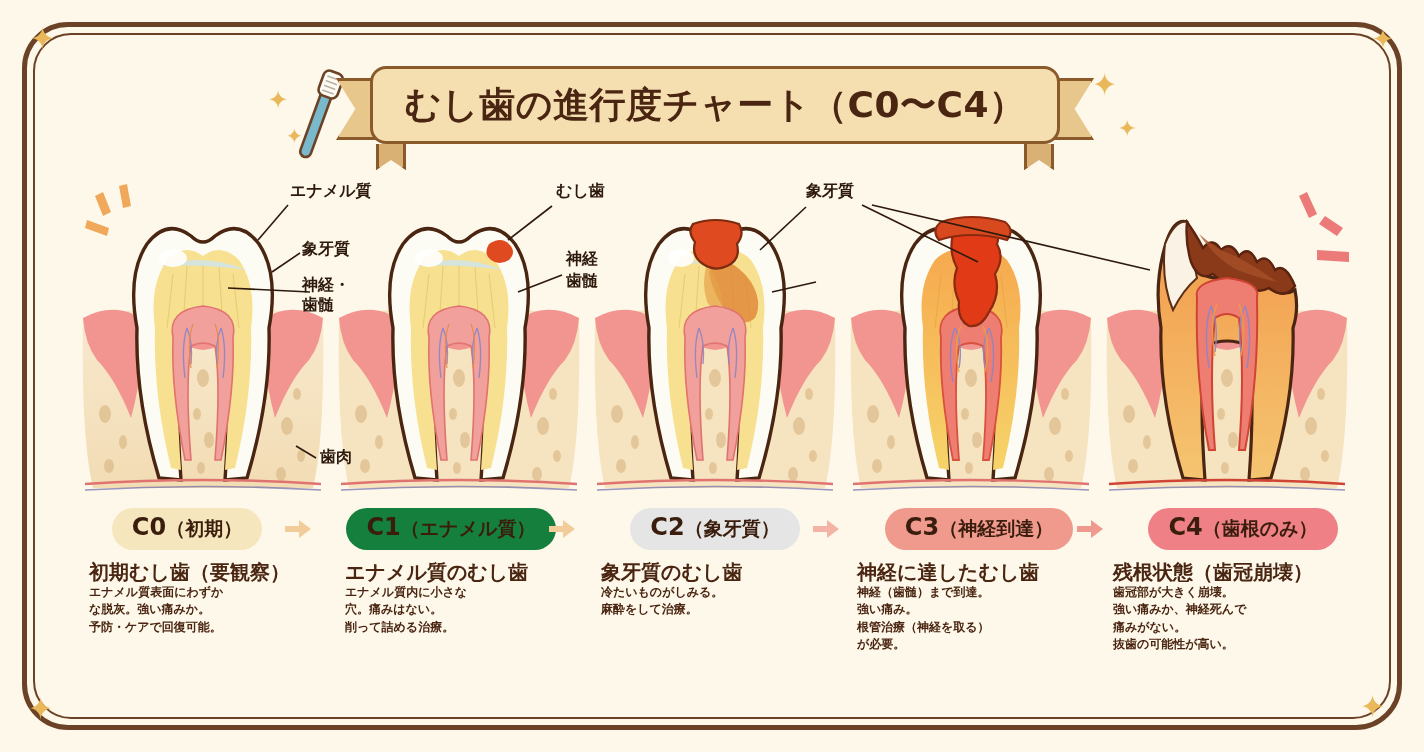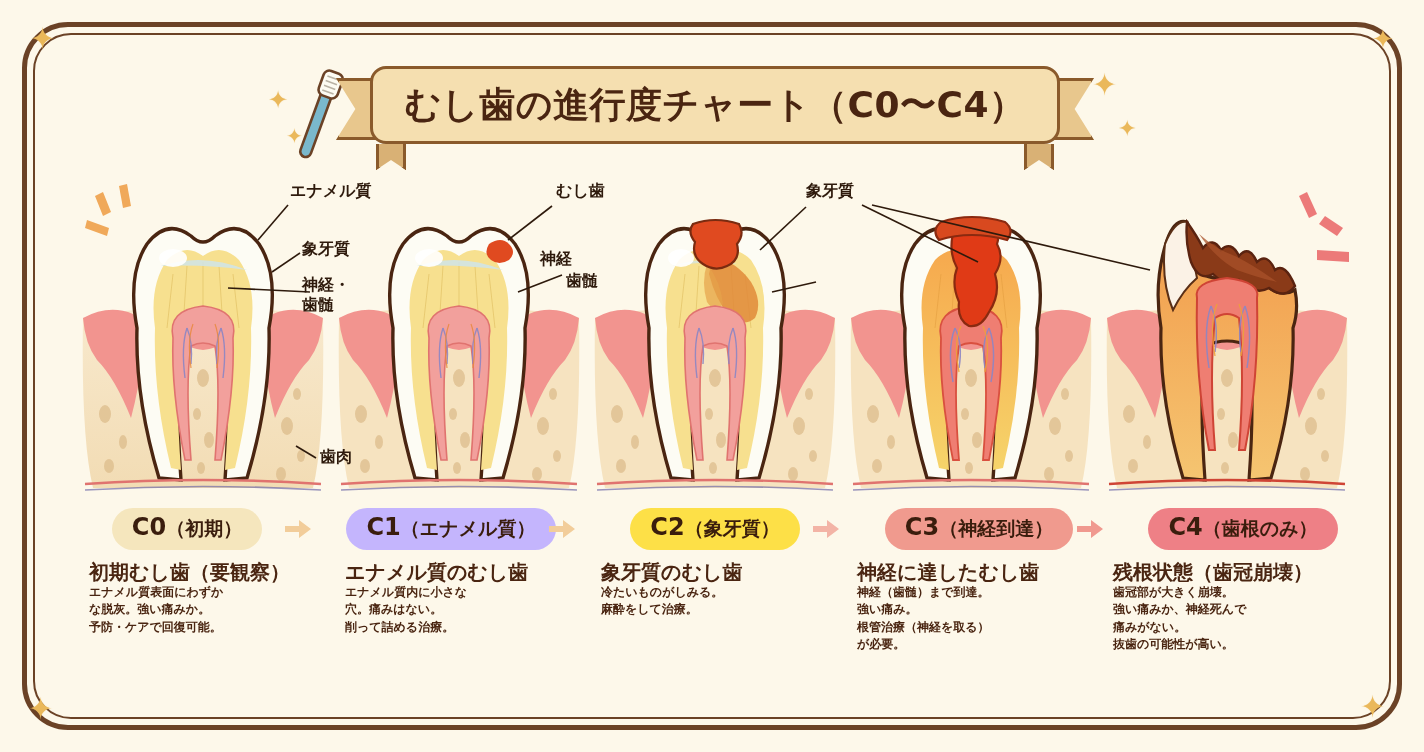--- a/index.html
+++ b/index.html
@@ -528,47 +528,47 @@
       <line x1="872" y1="205" x2="1150" y2="270"></line>
     </g>
   </svg>
 
   <div class="anno" style="left:290px; top:182px;">エナメル質</div>
   <div class="anno" style="left:302px; top:240px;">象牙質</div>
   <div class="anno" style="left:302px; top:276px;">神経・</div>
   <div class="anno" style="left:302px; top:296px;">歯髄</div>
   <div class="anno" style="left:320px; top:448px;">歯肉</div>
   <div class="anno" style="left:556px; top:182px;">むし歯</div>
-  <div class="anno" style="left:540px; top:250px;">神経</div>
+  <div class="anno" style="left:566px; top:250px;">神経</div>
   <div class="anno" style="left:566px; top:272px;">歯髄</div>
   <div class="anno" style="left:806px; top:182px;">象牙質</div>
 
   <div class="badges">
     <div class="badge-cell">
       <span class="badge" style="background: rgb(245, 230, 189);">
         <span>C0</span><span class="sub">（初期）</span>
       </span>
       <span class="arrow-sep">
         <svg viewBox="0 0 30 22" width="30" height="22">
             <path d="M2 8 L16 8 L16 2 L28 11 L16 20 L16 14 L2 14 Z" fill="#f2cd9a"></path>
           </svg>
       </span>
     </div>
     <div class="badge-cell">
-      <span class="badge" style="background: #c4b5fd;">
+      <span class="badge" style="background: #15803d;">
         <span>C1</span><span class="sub">（エナメル質）</span>
       </span>
       <span class="arrow-sep">
         <svg viewBox="0 0 30 22" width="30" height="22">
             <path d="M2 8 L16 8 L16 2 L28 11 L16 20 L16 14 L2 14 Z" fill="#f2cd9a"></path>
           </svg>
       </span>
     </div>
     <div class="badge-cell">
-      <span class="badge" style="background: #fde047;">
+      <span class="badge" style="background: #e5e5e5;">
         <span>C2</span><span class="sub">（象牙質）</span>
       </span>
       <span class="arrow-sep">
         <svg viewBox="0 0 30 22" width="30" height="22">
             <path d="M2 8 L16 8 L16 2 L28 11 L16 20 L16 14 L2 14 Z" fill="#f3b4a6"></path>
           </svg>
       </span>
     </div>
     <div class="badge-cell">
       <span class="badge" style="background: rgb(240, 154, 142);">

